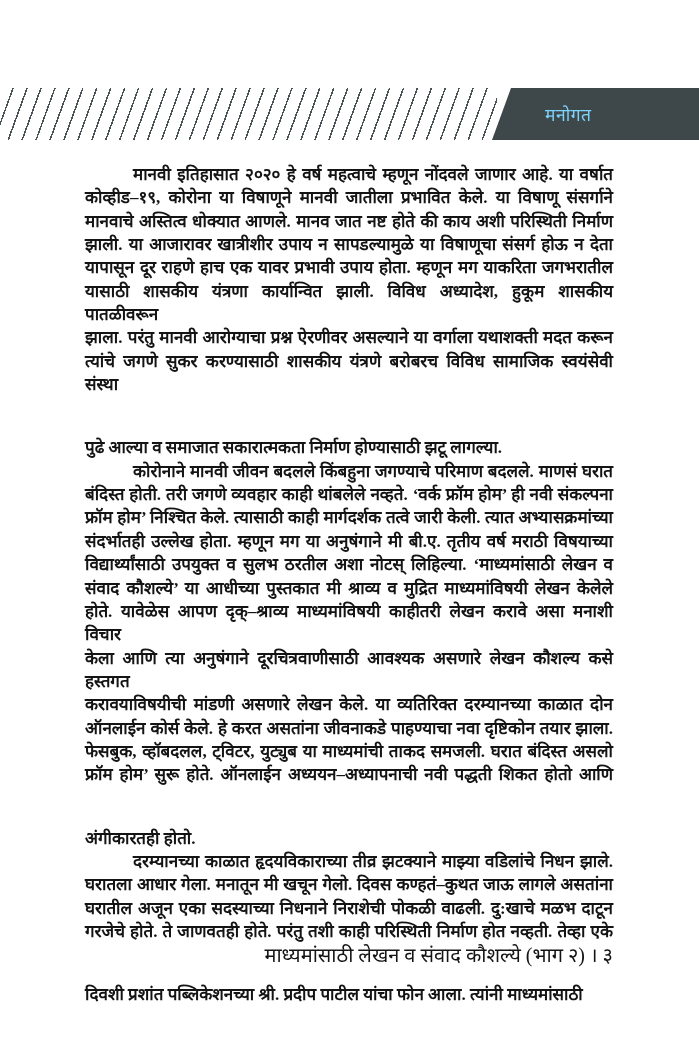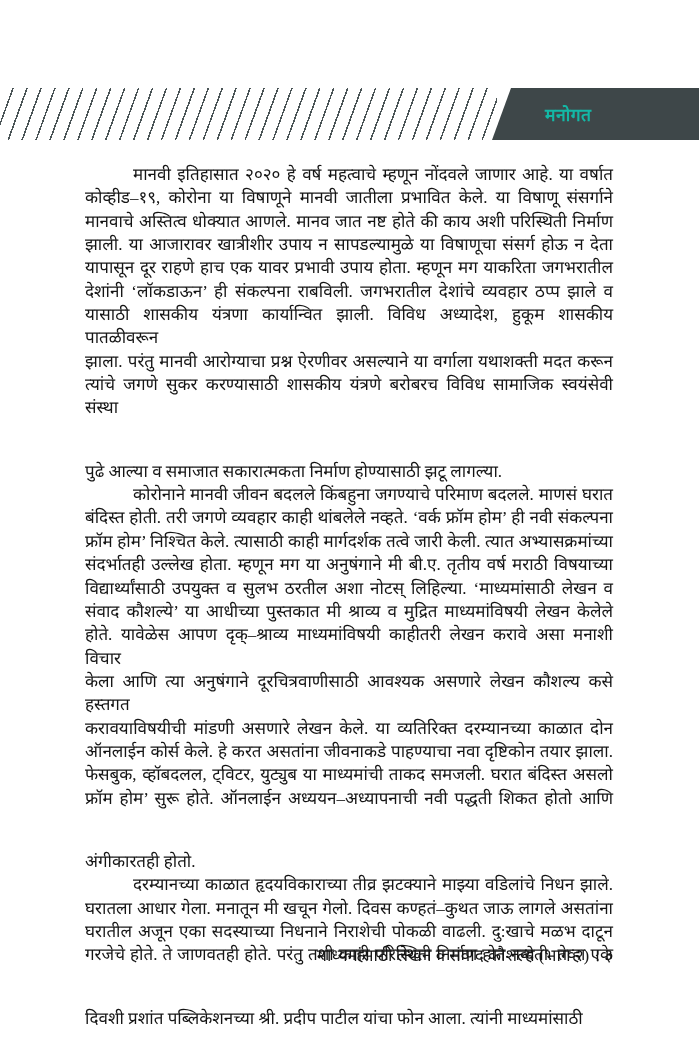--- a/index.html
+++ b/index.html
@@ -19,37 +19,37 @@
       transparent 0px, transparent 11.6px,
       #4a5456 11.6px, #4a5456 13.1px);
   }
   .title-box {
     position:absolute; top:0; left:492px; width:207px; height:52px;
     background:#3e4749;
     clip-path:polygon(19px 0, 100% 0, 100% 100%, 0 100%);
     display:flex; align-items:center;
   }
   .title-box .title {
-    color:#14b8a6; font-weight:bold; font-size:17.5px;
+    color:#7dd3fc; font-weight:normal; font-size:17.5px;
     padding-left:53px; letter-spacing:0.5px;
   }
 
   
   .body-text {
     position:absolute; top:163px; left:85px; width:528px;
     font-size:17px; line-height:23.35px;
   }
-  .line { text-align:justify; text-align-last:justify; white-space:normal; }
+  .line { text-align:justify; text-align-last:justify; white-space:normal;font-weight:bold; }
   .line.first { padding-left:48px; }
   .line.last { text-align-last:left;margin-top:40px; }
 
   
   .footer {
     position:absolute; top:944px; left:85px; width:528px;
-    font-size:17px; line-height:23.35px; text-align:right;
+    font-size:20px; line-height:23.35px; text-align:right;
   }
 </style>
 </head>
 <body>
 
 <div class="page">
 
   <div class="header-band">
     <div class="stripes"></div>
     <div class="title-box">
@@ -57,21 +57,20 @@
     </div>
   </div>
 
   <div class="body-text">
       <div>
         <div class="line first">मानवी इतिहासात २०२० हे वर्ष महत्वाचे म्हणून नोंदवले जाणार आहे. या वर्षात</div>
         <div class="line">कोव्हीड–१९, कोरोना या विषाणूने मानवी जातीला प्रभावित केले. या विषाणू संसर्गाने</div>
         <div class="line">मानवाचे अस्तित्व धोक्यात आणले. मानव जात नष्ट होते की काय अशी परिस्थिती निर्माण</div>
         <div class="line">झाली. या आजारावर खात्रीशीर उपाय न सापडल्यामुळे या विषाणूचा संसर्ग होऊ न देता</div>
         <div class="line">यापासून दूर राहणे हाच एक यावर प्रभावी उपाय होता. म्हणून मग याकरिता जगभरातील</div>
-        <div class="line">देशांनी ‘लॉकडाऊन’ ही संकल्पना राबविली. जगभरातील देशांचे व्यवहार ठप्प झाले व</div>
         <div class="line">यासाठी शासकीय यंत्रणा कार्यान्वित झाली. विविध अध्यादेश, हुकूम शासकीय पातळीवरून</div>
         <div class="line">झाला. परंतु मानवी आरोग्याचा प्रश्न ऐरणीवर असल्याने या वर्गाला यथाशक्ती मदत करून</div>
         <div class="line">त्यांचे जगणे सुकर करण्यासाठी शासकीय यंत्रणे बरोबरच विविध सामाजिक स्वयंसेवी संस्था</div>
         <div class="line last">पुढे आल्या व समाजात सकारात्मकता निर्माण होण्यासाठी झटू लागल्या.</div>
       </div>
       <div>
         <div class="line first">कोरोनाने मानवी जीवन बदलले किंबहुना जगण्याचे परिमाण बदलले. माणसं घरात</div>
         <div class="line">बंदिस्त होती. तरी जगणे व्यवहार काही थांबलेले नव्हते. ‘वर्क फ्रॉम होम’ ही नवी संकल्पना</div>
         <div class="line">फ्रॉम होम’ निश्चित केले. त्यासाठी काही मार्गदर्शक तत्वे जारी केली. त्यात अभ्यासक्रमांच्या</div>
         <div class="line">संदर्भातही उल्लेख होता. म्हणून मग या अनुषंगाने मी बी.ए. तृतीय वर्ष मराठी विषयाच्या</div>

